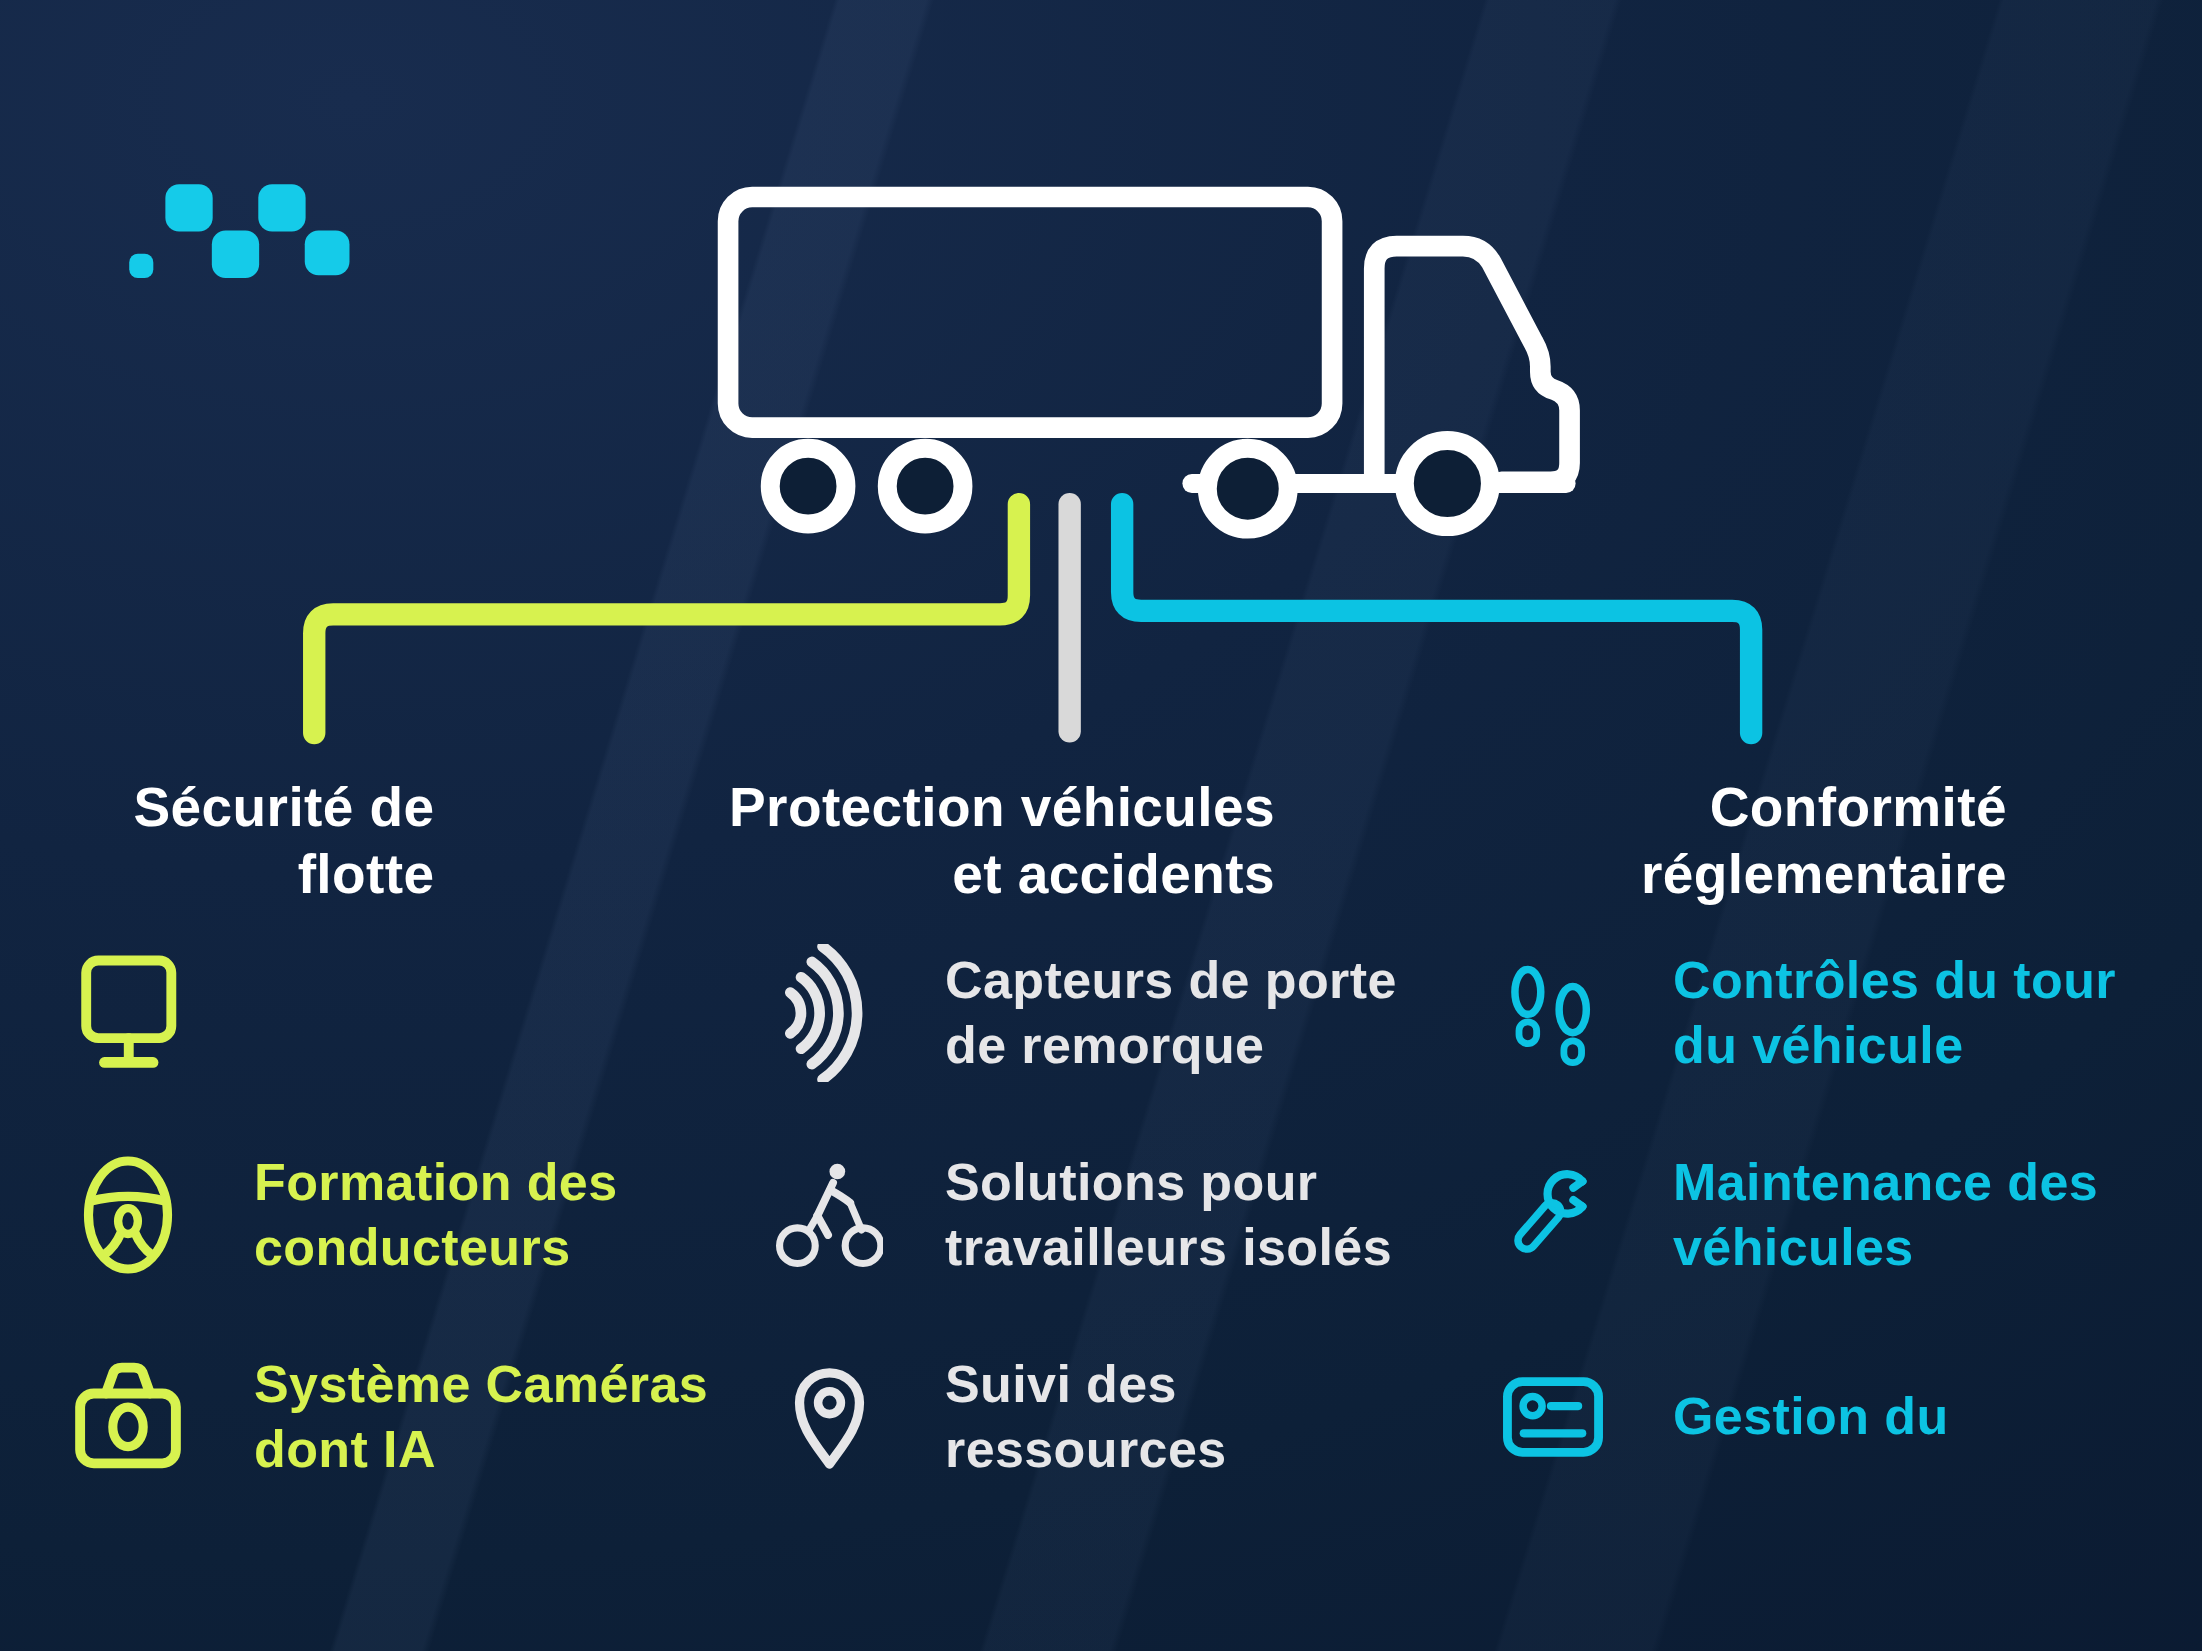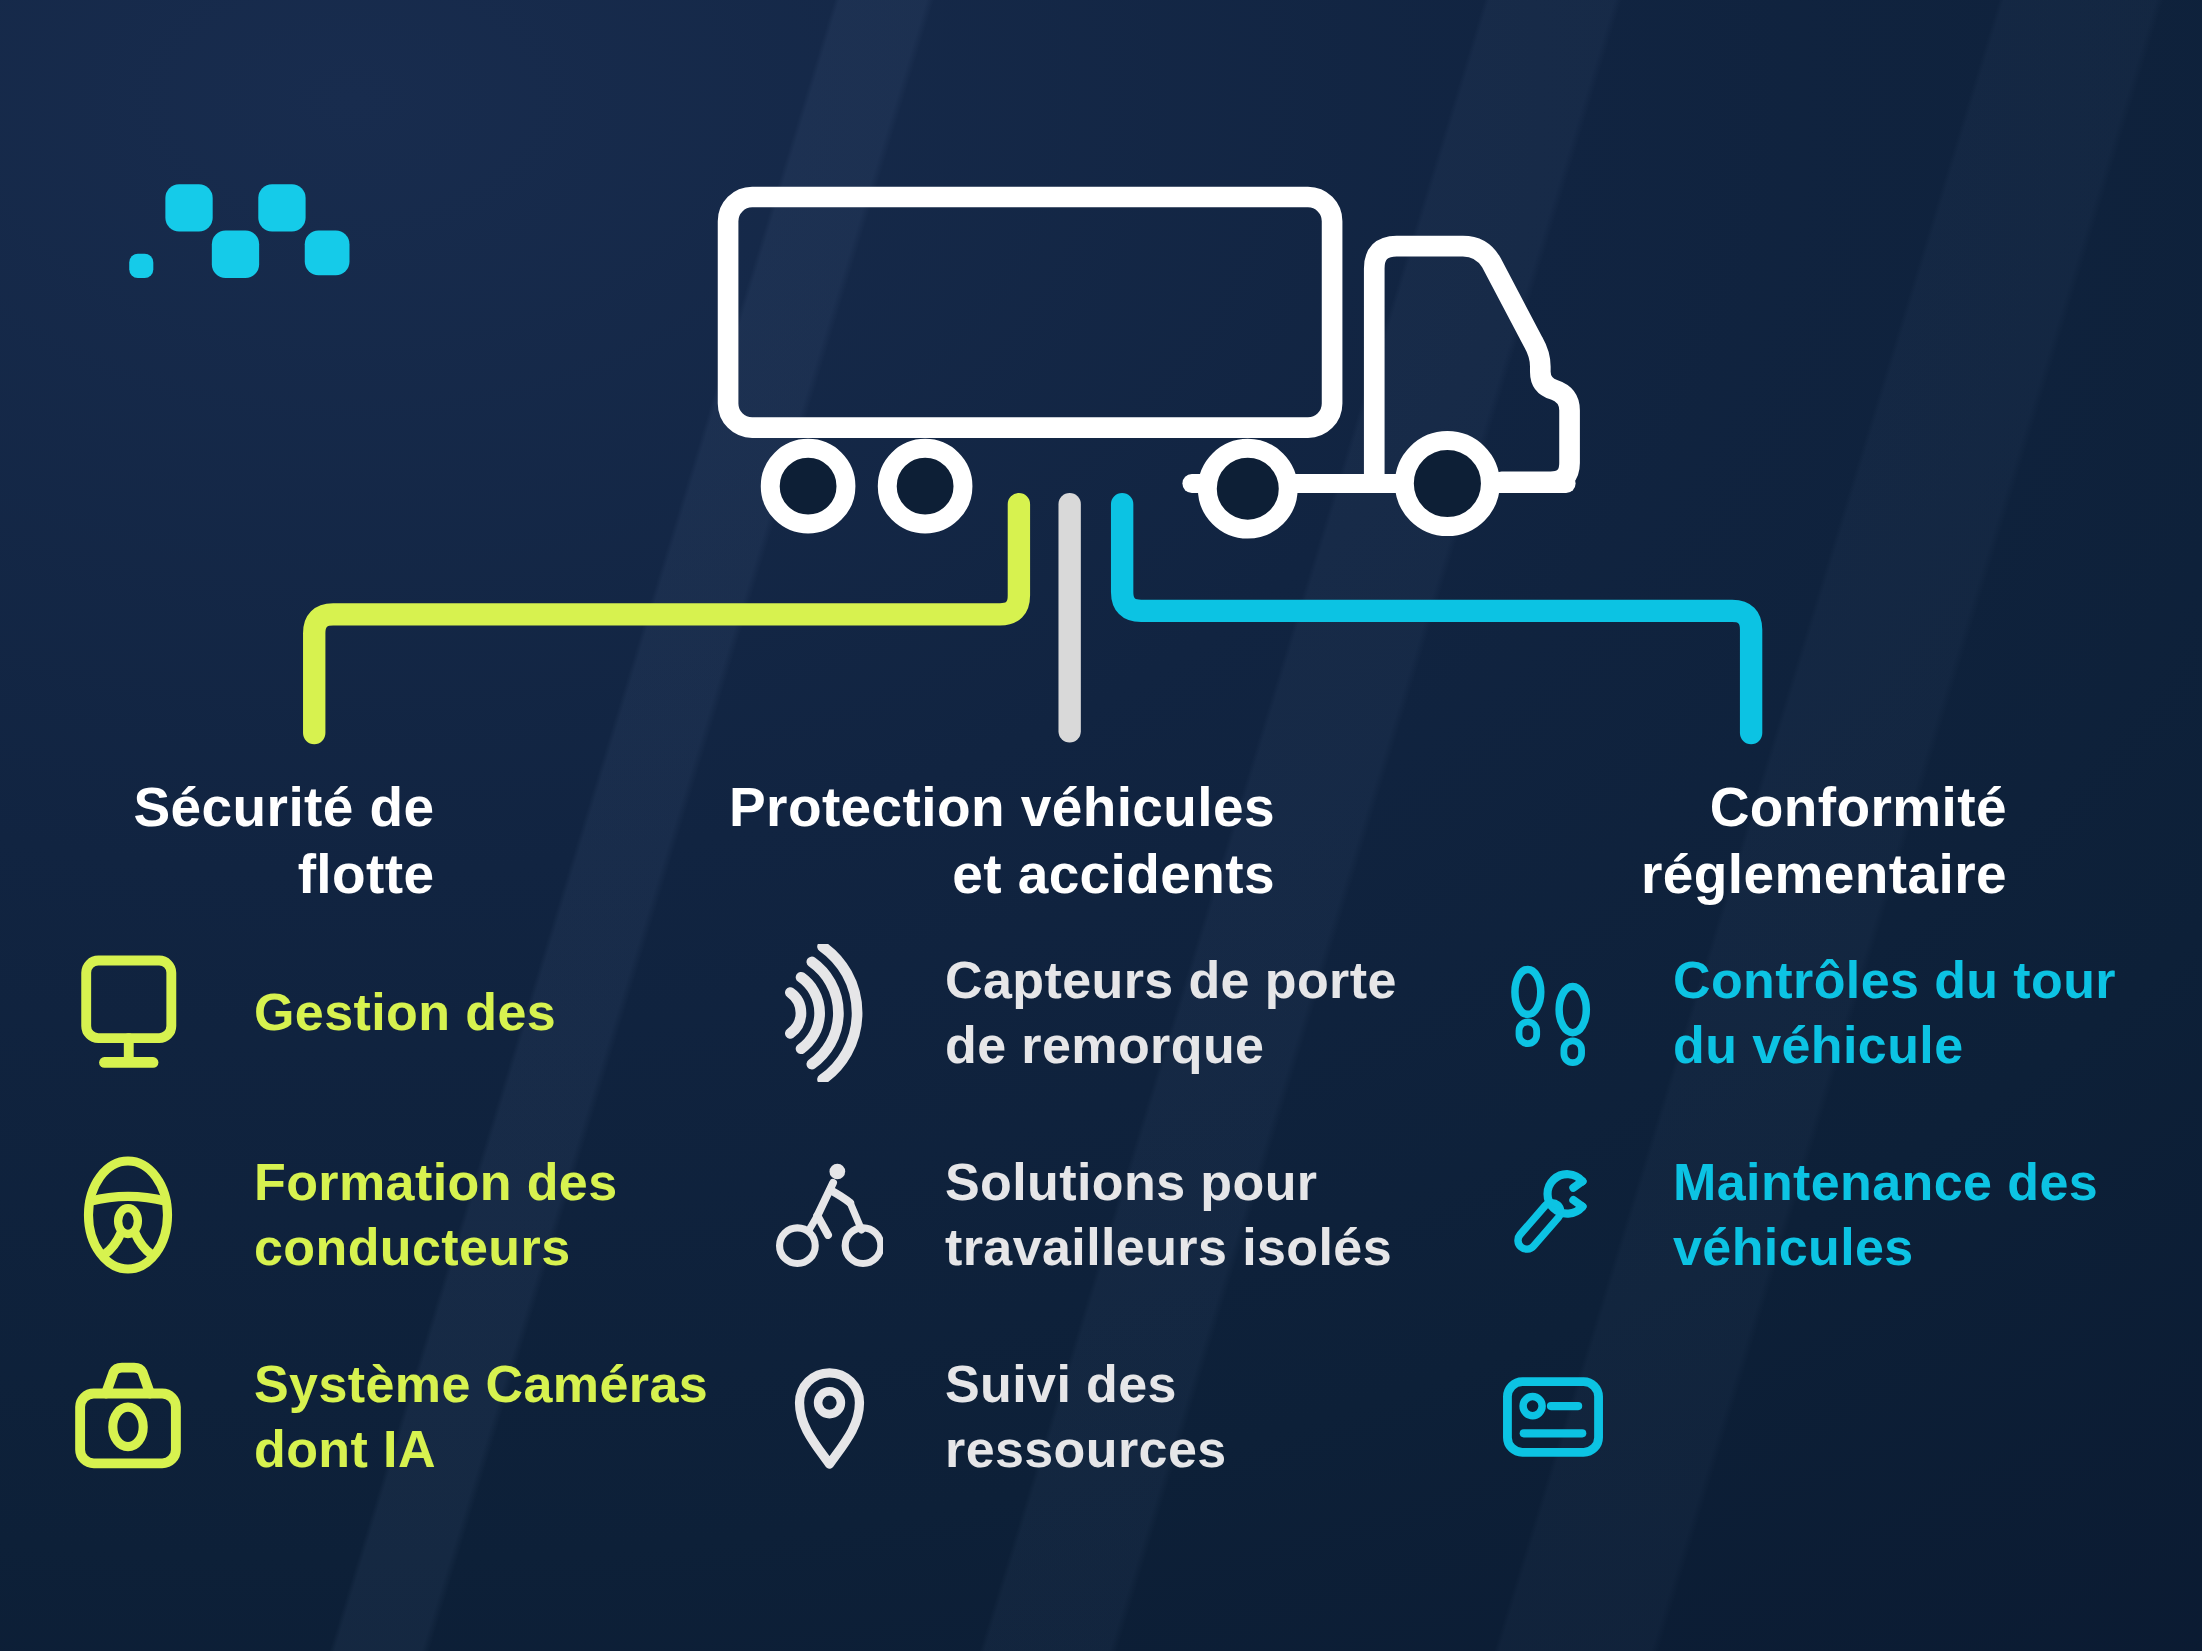--- a/index.html
+++ b/index.html
@@ -92,21 +92,20 @@
 <div class="c0">
   <div class="item" style="top:940px">
     <div class="icon">
       <svg viewBox="0 0 150 150" style="color:#d7f24f">
         <rect class="icon-stroke" x="20" y="6" width="112" height="102" rx="16" stroke-width="13"></rect>
         <path class="icon-stroke" d="M76,108 L76,132" stroke-width="13"></path>
         <path class="icon-stroke" d="M44,140 L108,140" stroke-width="14"></path>
       </svg>
     </div>
     <div class="label">
-      <span>Gestion des</span>
     </div>
   </div>
   <div class="item" style="top:1142px">
     <div class="icon">
       <svg viewBox="0 0 150 158" style="color:#d7f24f">
         <ellipse class="icon-stroke" cx="75" cy="79" rx="52" ry="71" stroke-width="12"></ellipse>
         <path class="icon-stroke" d="M25,61 Q75,48 125,61" stroke-width="12"></path>
         <ellipse class="icon-stroke" cx="75" cy="87" rx="13" ry="17" stroke-width="11"></ellipse>
         <path class="icon-stroke" d="M66,102 Q58,121 43,132" stroke-width="12"></path>
         <path class="icon-stroke" d="M84,102 Q92,121 107,132" stroke-width="12"></path>
@@ -211,16 +210,17 @@
   <div class="item" style="top:1344px">
     <div class="icon">
       <svg viewBox="0 0 150 140" style="color:#0cc3e3">
         <rect class="icon-stroke" x="8" y="18" width="134" height="104" rx="22" stroke-width="13"></rect>
         <circle class="icon-stroke" cx="45" cy="54" r="14" stroke-width="11"></circle>
         <path class="icon-stroke" d="M72,54 L112,54" stroke-width="12"></path>
         <path class="icon-stroke" d="M32,94 L118,94" stroke-width="12"></path>
       </svg>
     </div>
     <div class="label">
+      <span>Gestion du</span>
     </div>
   </div>
 </div>
 
 
 </body></html>

